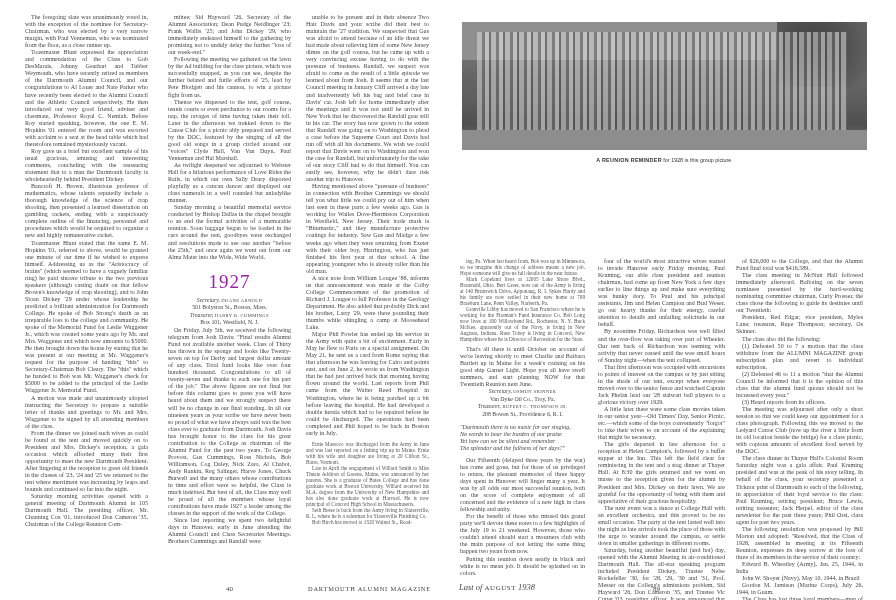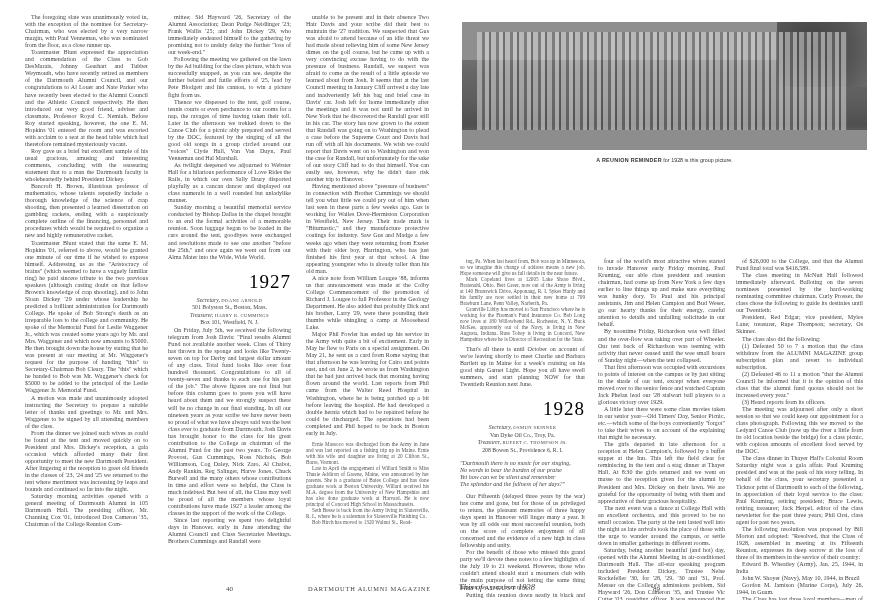--- a/index.html
+++ b/index.html
@@ -8,21 +8,21 @@
   .col { position:absolute; font-size:6.05px; line-height:7.05px; text-align:justify; color:#444; }
   .col p { margin:0; text-indent:6px; }
   .col p.small { font-size:5.2px; line-height:6.0px; color:#555; }
   .col p.gap { margin-top:4px; }
   .c1 { left:25px; top:14px; width:123px; }
   .c2 { left:168px; top:14px; width:123px; }
   .c3 { left:306px; top:14px; width:123px; }
   .c4 { left:460px; top:258px; width:125px; }
   .c5 { left:598px; top:258px; width:127px; }
   .c6 { left:736px; top:258px; width:127px; }
-  .year { text-align:right; font-size:19px; line-height:22px; margin:10px 0 4px; color:#000000; letter-spacing:1px; }
+  .year { text-align:center; font-size:19px; line-height:22px; margin:10px 0 4px; color:#a21caf; letter-spacing:1px; }
   .officer { text-align:center; font-size:5.8px; line-height:7.6px; text-indent:0 !important; }
   .officer i { font-style:italic; }
   .officer .sc { font-size:4.6px; letter-spacing:0.4px; }
   .verse { font-style:italic; text-indent:0 !important; margin:5px 0 5px !important; }
   .photo { position:absolute; left:462px; top:22px; width:405px; height:128px;
            background:linear-gradient(180deg,#8a8a8a 0%,#7a7a7a 20%,#666 40%,#5e5e5e 60%,#4f4f4f 80%,#7b7b7b 100%); overflow:hidden; }
   .photo .wall { position:absolute; left:0; top:0; width:100%; height:30%; background:#8f8f8f; }
   .photo .ivy { position:absolute; right:0; top:0; width:90px; height:65px; background:radial-gradient(circle at 40% 40%,#3f3f3f,#555 60%,#6a6a6a); }
   .photo .ground { position:absolute; left:0; bottom:0; width:100%; height:16%; background:#8d8d8d; }
   .photo .people { position:absolute; left:15px; top:10px; right:20px; bottom:18px;
@@ -94,21 +94,20 @@
 </div>
 <div class="caption">
   <b>A REUNION REMINDER</b><span> for 1928 is this group picture.</span>
 </div>
 
 <div class="col c4">
   <p class="small">ing, Pa. When last heard from, Bob was up in Minnesota, so we imagine this change of address means a new job. Hope someone will give us full details in the near future.</p>
   <p class="small">Mark Copeland lives at 12005 Lake Shore Blvd., Bratenahl, Ohio. Bert Greer, now out of the Army is living at 140 Brunswick Drive, Apponaug, R. I. Sykes Hardy and his family are now settled in their new home at 709 Braeburn Lane, Penn Valley, Narberth, Pa.</p>
   <p class="small">Granville Libby has moved to San Francisco where he is working for the Fireman's Fund Insurance Co. Bob Long now lives at 180 Willowbend Rd., Rochester, N. Y. Buck McKee, apparently out of the Navy, is living in New Augusta, Indiana. Russ Tobey is living in Concord, New Hampshire where he is Director of Recreation for the State.</p>
   <p class="gap">That's all there is until October on account of we're leaving shortly to meet Charlie and Barbara Bartlett up in Maine for a week's cruising on his good ship Garnet Light. Hope you all have swell summers, and start planning NOW for that Twentieth Reunion next June.</p>
-  <div class="year">1928</div>
   <p class="officer">
     <i>Secretary,</i>
     <span class="sc">OSMUN SKINNER</span><br>
     <span>Van Dyke Oil Co., Troy, Pa.</span>
   </p>
   <p class="officer">
     <i>Treasurer,</i>
     <span class="sc">RUPERT C. THOMPSON JR.</span><br>
     <span>208 Bowen St., Providence 6, R. I.</span>
   </p>
@@ -146,17 +145,17 @@
   <p>The class dinner in Thayer Hall's Colonial Room Saturday night was a gala affair. Paul Kruming presided and was at the peak of his story telling. In behalf of the class, your secretary presented a Ticknor print of Dartmouth to each of the following, in appreciation of their loyal service to the class: Paul Kruming, retiring president; Bruce Lewis, retiring treasurer; Jack Herpel, editor of the class newsletter for the past three years; Phil Orsi, class agent for past two years.</p>
   <p>The following resolution was proposed by Bill Morton and adopted: "Resolved, that the Class of 1928, assembled in meeting at its Fifteenth Reunion, expresses its deep sorrow at the loss of three of its members in the service of their country:</p>
   <p>Edward B. Wheatley (Army), Jan. 25, 1944, in India</p>
   <p>John W. Shoyer (Navy), May 10, 1944, in Brazil</p>
   <p>Gordon M. Jamison (Marine Corps), July 26, 1944, in Guam.</p>
   <p>The Class has lost three loyal members—men of kindliness, sincerity and honor.</p>
 
 </div>
 
 <div class="foot issue">
-  <span>This of</span>
+  <span>Last of</span>
   <span class="sc">AUGUST</span>
   <span>1938</span>
 </div>
 <div class="foot pn71">89</div>
 
 </body></html>

